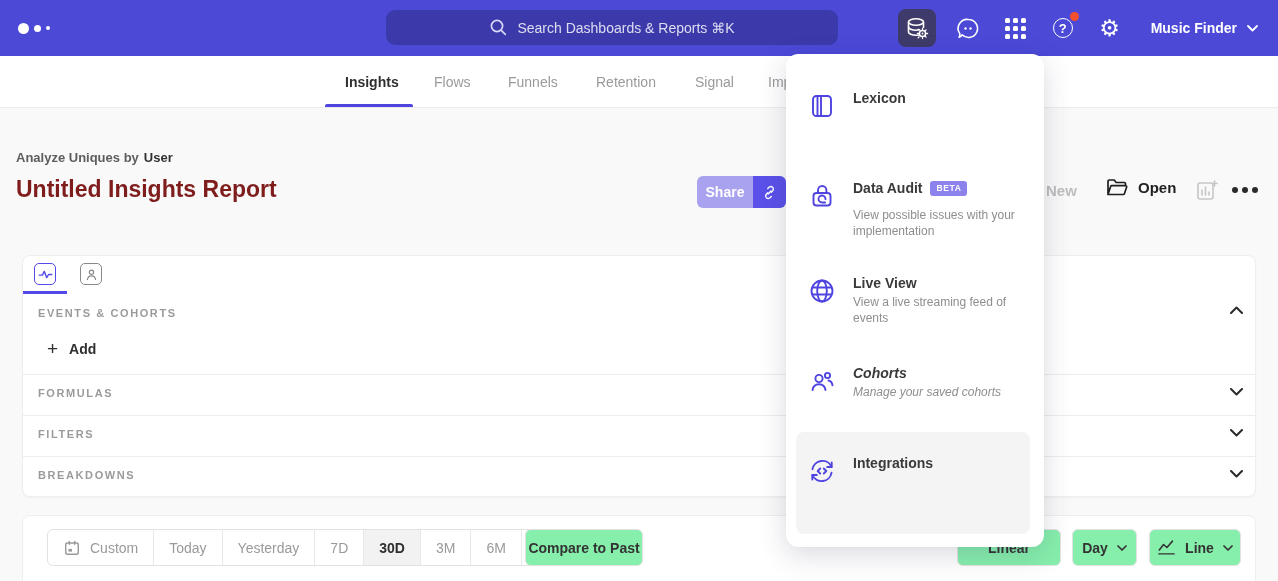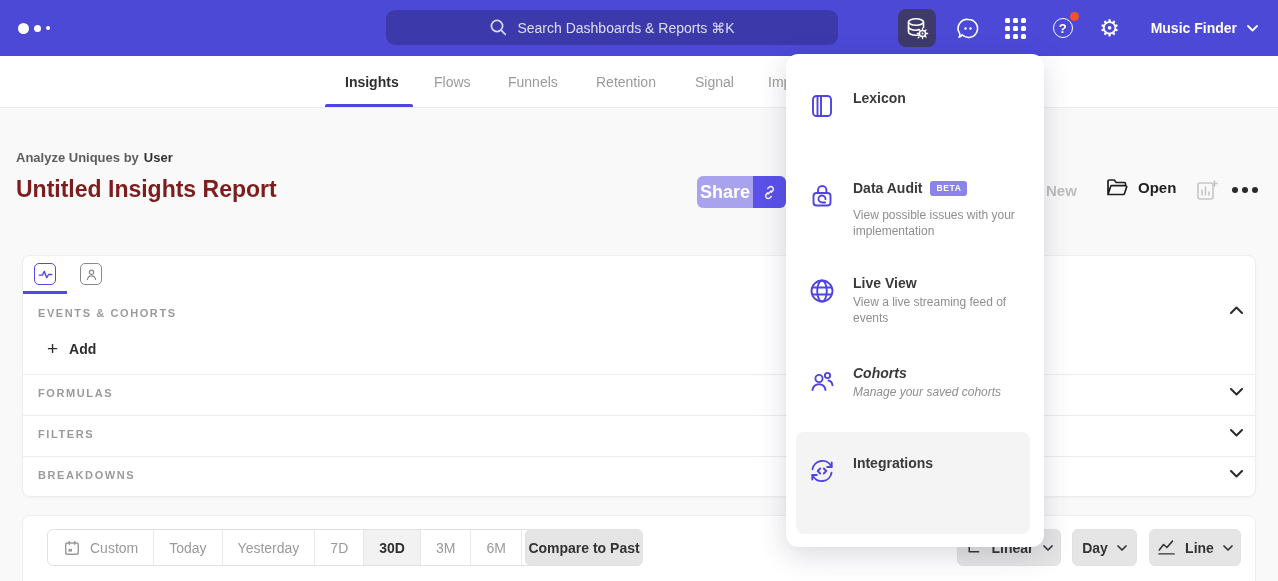--- a/index.html
+++ b/index.html
@@ -30,21 +30,21 @@
   .tabbar { position:absolute; left:0; top:56px; width:1278px; height:52px; background:#fff; border-bottom:1px solid #ececec; }
   .rtab { position:absolute; top:0; height:52px; display:flex; align-items:center; font-size:14px; color:#9a9a9a; cursor:pointer; }
   .rtab.active { color:#2f2f2f; font-weight:600; }
   .tab-underline { position:absolute; left:325px; bottom:0; width:88px; height:3px; background:#4f44e0; border-radius:2px 2px 0 0; }
 
   
   .context-line { position:absolute; left:16px; top:150px; font-size:13px; color:#5d5d5d; font-weight:600; }
   .context-line b { color:#313131; font-weight:700; margin-left:5px; }
   .report-title { position:absolute; left:16px; top:176px; font-size:23px; font-weight:700; color:#7f1d1d; }
   .share-split { position:absolute; left:697px; top:176px; height:32px; display:flex; }
-  .share-main { width:56px; background:#a9a3ef; color:#fff; font-size:18px; font-weight:600; border-radius:6px 0 0 6px; display:flex; align-items:center; justify-content:center; cursor:pointer; }
+  .share-main { width:56px; background:#a9a3ef; color:#fff; font-size:14px; font-weight:600; border-radius:6px 0 0 6px; display:flex; align-items:center; justify-content:center; cursor:pointer; }
   .share-link { width:33px; background:#5b50e9; border-radius:0 6px 6px 0; display:flex; align-items:center; justify-content:center; cursor:pointer; }
   .new-btn { position:absolute; left:1046px; top:182px; font-size:15px; font-weight:600; color:#bdbdbd; cursor:pointer; }
   .open-btn { position:absolute; left:1106px; top:178px; display:flex; align-items:center; gap:10px; font-size:15px; font-weight:700; color:#1f1f1f; cursor:pointer; }
   .addboard-btn { position:absolute; left:1196px; top:179px; cursor:pointer; }
   .more-btn { position:absolute; left:1232px; top:187px; display:flex; gap:4px; cursor:pointer; }
   .more-btn i { width:6px; height:6px; border-radius:50%; background:#2a2a2a; display:block; }
 
   
   .qcard { position:absolute; left:22px; top:255px; width:1234px; height:242px; background:#fff; border:1px solid #eeeeee; border-radius:8px; box-shadow:0 1px 2px rgba(0,0,0,0.03); }
   .qtab { position:absolute; top:7px; width:22px; height:22px; border-radius:5px; display:flex; align-items:center; justify-content:center; cursor:pointer; }
@@ -57,23 +57,23 @@
   .add-plus { font-size:19px; font-weight:400; color:#2f2f2f; line-height:1; }
   .add-label { font-size:14px; font-weight:600; color:#2f2f2f; }
   .qdiv { position:absolute; left:0; width:1232px; height:1px; background:#ededed; }
 
   
   .bcard { position:absolute; left:22px; top:515px; width:1234px; height:74px; background:#fff; border:1px solid #eeeeee; border-radius:8px; }
   .seg { position:absolute; left:24px; top:13px; height:37px; display:flex; border:1px solid #e2e2e2; border-radius:6px; overflow:hidden; background:#fff; }
   .seg-item { display:flex; align-items:center; gap:9px; padding:0 15px; font-size:14px; color:#9a9a9a; border-right:1px solid #e8e8e8; cursor:pointer; white-space:nowrap; }
   .seg-item:last-child { border-right:none; }
   .seg-item.selected { background:#f2f2f2; color:#2f2f2f; font-weight:600; }
-  .ctl-btn { position:absolute; top:13px; height:37px; display:flex; align-items:center; justify-content:center; gap:9px; border:1px solid #e2e2e2; border-radius:6px; background:#e5e5e5; font-size:14px; font-weight:600; color:#333; cursor:pointer; white-space:nowrap; }
+  .ctl-btn { position:absolute; top:13px; height:37px; display:flex; align-items:center; justify-content:center; gap:9px; border:1px solid #e2e2e2; border-radius:6px; background:#86efac; font-size:14px; font-weight:600; color:#333; cursor:pointer; white-space:nowrap; }
   .compare { left:502px; width:118px; }
-  .linear { left:934px; width:104px; }
+  .linear { left:934px; width:104px;flex-direction:column; }
   .day { left:1049px; width:65px; }
   .linebtn { left:1126px; width:92px; }
 
   
   .apps-panel { position:absolute; left:786px; top:54px; width:258px; height:493px; background:#fff; border-radius:12px; box-shadow:0 8px 28px rgba(50,50,90,0.18), 0 0 1px rgba(0,0,0,0.08); z-index:50; }
   .app-item { position:absolute; left:22px; display:flex; gap:17px; align-items:flex-start; cursor:pointer; }
   .app-icon { width:28px; height:28px; flex:0 0 28px; margin-top:2px; }
   .app-title { font-size:14px; font-weight:700; color:#3a3a3a; display:flex; align-items:center; gap:8px; }
   .app-desc { width:178px; margin-top:4px; font-size:12px; line-height:15.5px; color:#8e8e8e; }
   .badge { background:#8b82ec; color:#fff; font-size:8.5px; font-weight:700; letter-spacing:0.6px; padding:2.5px 6px; border-radius:3px; }

